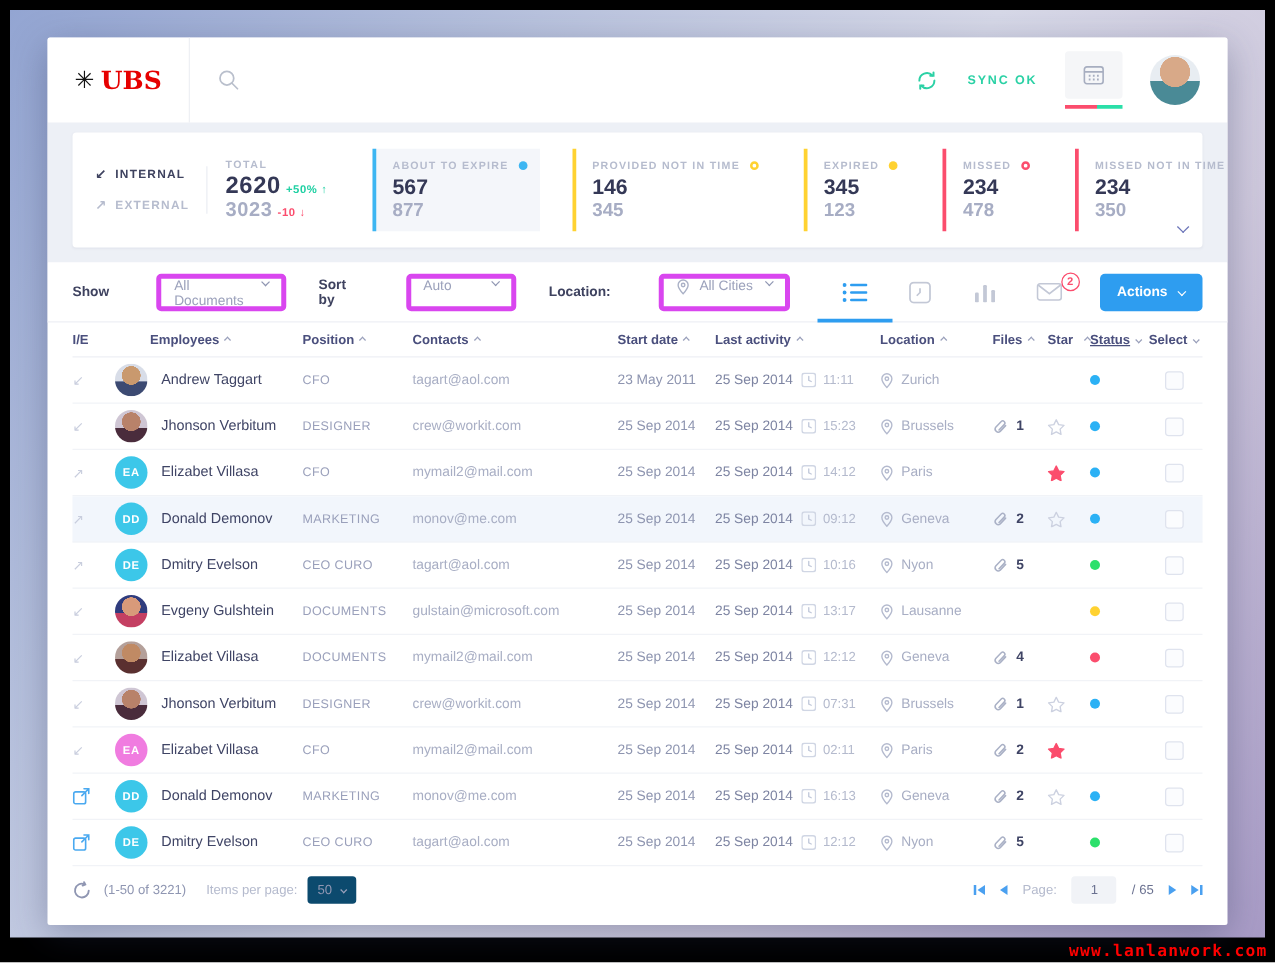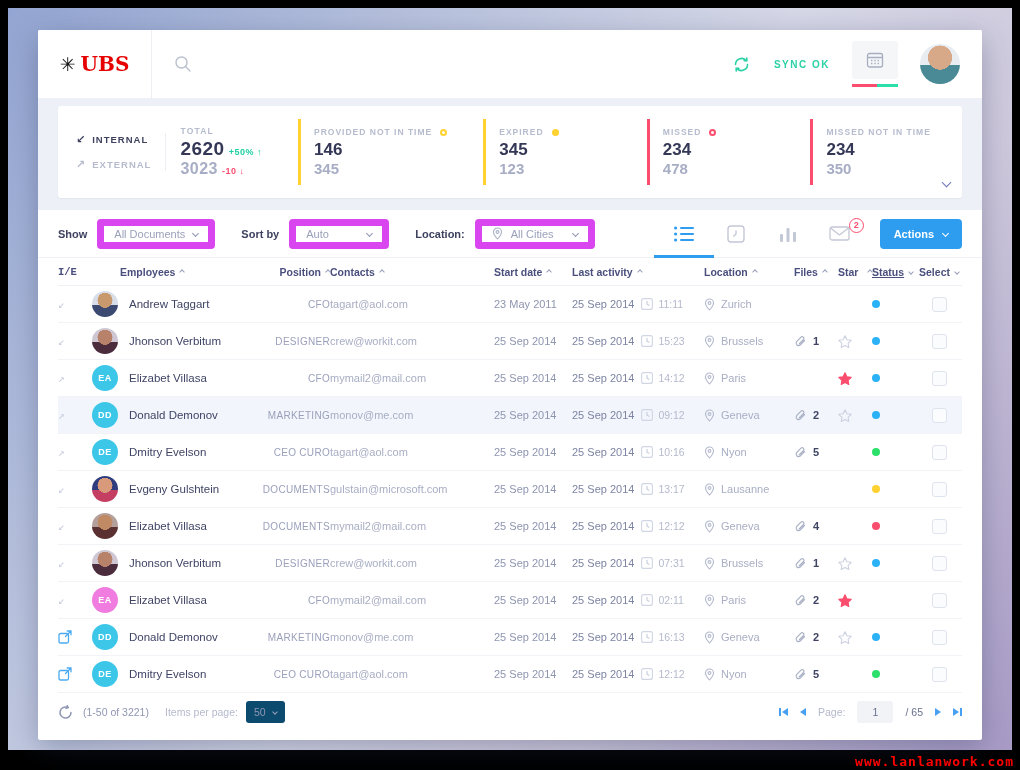--- a/index.html
+++ b/index.html
@@ -65,22 +65,22 @@
 
   .chev { display:inline-block; width:5px; height:5px; border-right:1.5px solid currentColor;
           border-bottom:1.5px solid currentColor; transform:rotate(45deg); }
   .chev.up { transform:rotate(-135deg); }
   .chev.big { width:7px; height:7px; color:#6b74b8; }
 
   
   .filter-bar { position:relative; height:48px; display:flex; align-items:center; padding:0 20px;
          border-bottom:1px solid #eef0f5; background:#fff; }
   .f-label { font-size:11px; font-weight:bold; color:#3e425f; margin-right:10px; }
-  .select-box { display:flex; align-items:center; gap:8px; border:7px solid #d946ef; border-radius:4px;
-         height:30px; padding:0 10px; color:#9ba1bb; font-size:11px; margin-right:26px; cursor:pointer; }
+  .select-box { display:flex; gap:8px; border:4px solid #d946ef; border-radius:4px;
+         height:30px; padding:0 10px; color:#9ba1bb; font-size:11px; margin-right:26px; cursor:pointer;margin-left:28px; }
   .select-box .chev { color:#8f96b2; margin-left:auto; }
   .sb-docs { width:118px; } .sb-sort { width:100px; } .sb-loc { width:120px; }
   .view-icons { margin-left:auto; display:flex; align-items:center; gap:0; }
   .vtab { position:relative; width:52px; height:48px; display:flex; align-items:center; justify-content:center; cursor:pointer; }
   .vtab .underline { position:absolute; left:-4px; bottom:0; width:60px; height:3px; background:#2e9df0; }
   .badge { position:absolute; top:8px; right:2px; min-width:15px; height:15px; border-radius:8px;
          background:#fff; border:1.5px solid #fb4d6d; color:#fb4d6d; font-size:9px; font-weight:bold;
          display:flex; align-items:center; justify-content:center; }
   .actions-btn { margin-left:14px; background:#2e9df0; color:#fff; border:none; border-radius:4px;
          height:30px; padding:0 14px; font-size:11px; font-weight:bold; display:flex; align-items:center;
@@ -88,21 +88,21 @@
   .actions-btn .chev { color:#fff; }
 
   
   .tbl { padding:0 20px; }
   .thead { display:flex; align-items:center; height:28px; border-bottom:1px solid #eef0f5; }
   .hcell { font-size:10.5px; font-weight:bold; color:#4a4f7d; display:flex; align-items:center; gap:5px; }
   .hcell .chev { width:4px; height:4px; color:#9aa0bb; }
   .trow { display:flex; align-items:center; height:37px; border-bottom:1px solid #f1f3f7; cursor:pointer; }
   .trow.hl { background:#f2f6fc; }
   .cell { display:flex; align-items:center; }
-  .col-ie{width:34px;font-family:Liberation Mono, monospace;} .col-emp{width:150px;} .col-pos{width:88px;justify-content:flex-end;} .col-con{width:150px; flex-grow:1;}
+  .col-ie{width:34px;} .col-emp{width:150px;} .col-pos{width:88px;} .col-con{width:150px; flex-grow:1;}
   .col-start{width:78px;} .col-act{width:132px;} .col-loc{width:90px;} .col-files{width:44px;}
   .col-star{width:34px; justify-content:space-between;} .col-status{width:44px; justify-content:flex-start;text-decoration:underline;}
   .col-sel{width:46px; justify-content:center;}
   .hcell.col-emp { padding-left:28px; }
   .ie-arrow { font-size:11px; color:#c9cede; }
   .av { width:26px; height:26px; border-radius:50%; flex:none; margin-right:11px;
         display:flex; align-items:center; justify-content:center; color:#fff; font-size:9px; font-weight:bold; letter-spacing:.5px; }
   .name { font-size:11.5px; font-weight:normal; color:#3f4465; white-space:nowrap; }
   .pos { font-size:10px; color:#9aa0bb; letter-spacing:.3px; }
   .email { font-size:11px; color:#a8aec4; }
@@ -201,20 +201,28 @@
               <span>EXTERNAL</span>
             </div>
           </div>
           <div class="sc0-nums">
             <div class="tot-label">TOTAL</div>
             <div class="tot-main"><span>2620</span><span class="delta-up"><span>+50%</span> ↑</span></div>
             <div class="tot-sub"><span>3023</span><span class="delta-dn"><span>-10</span> ↓</span></div>
           </div>
         </div>
 
+        <div class="stat-card b-blue bg-lite">
+          <div class="stat-label">
+              <span>ABOUT TO EXPIRE</span>
+              <span class="dot f-blue"></span>
+            </div>
+          <div class="stat-value">567</div>
+          <div class="stat-sub">877</div>
+        </div>
         <div class="stat-card b-yellow">
           <div class="stat-label">
               <span>PROVIDED NOT IN TIME</span>
               <span class="dot o-yellow"></span>
             </div>
           <div class="stat-value">146</div>
           <div class="stat-sub">345</div>
         </div>
         <div class="stat-card b-yellow">
           <div class="stat-label">

